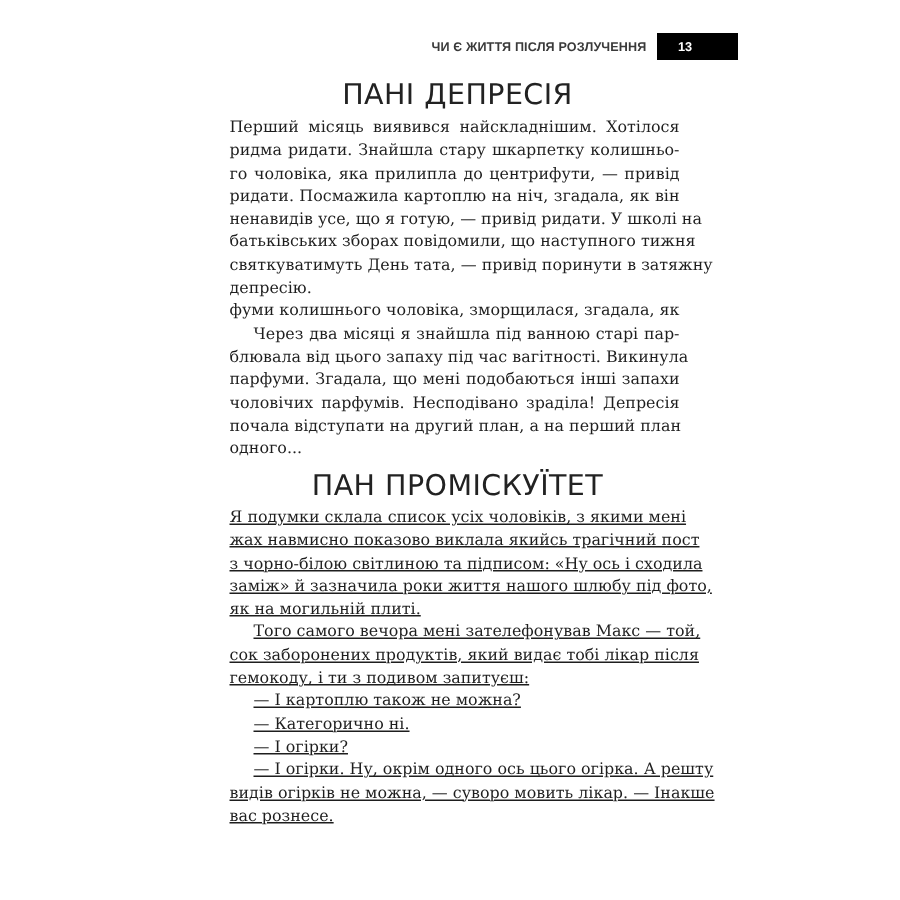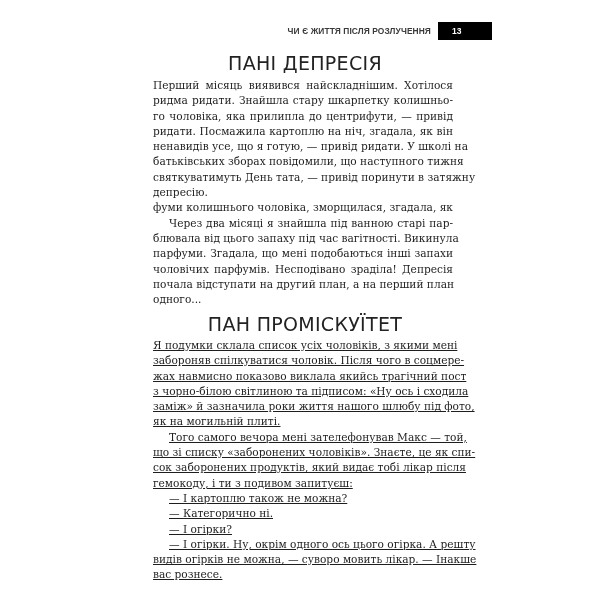--- a/index.html
+++ b/index.html
@@ -53,27 +53,25 @@
     <span class="line">парфуми. Згадала, що мені подобаються інші запахи</span>
     <span class="line">чоловічих парфумів. Несподівано зраділа! Депресія</span>
     <span class="line">почала відступати на другий план, а на перший план</span>
     <span class="line last">одного...</span>
   </div>
 
   <div class="section-title" style="top:313px;">ПАН ПРОМІСКУЇТЕТ</div>
 
   <div class="body-text" style="top:338px;text-decoration:underline;">
     <span class="line">Я подумки склала список усіх чоловіків, з якими мені</span>
-    <span class="line">забороняв спілкуватися чоловік. Після чого в соцмере-</span>
     <span class="line">жах навмисно показово виклала якийсь трагічний пост</span>
     <span class="line">з чорно-білою світлиною та підписом: «Ну ось і сходила</span>
     <span class="line">заміж» й зазначила роки життя нашого шлюбу під фото,</span>
     <span class="line last">як на могильній плиті.</span>
     <span class="line indent">Того самого вечора мені зателефонував Макс — той,</span>
-    <span class="line">що зі списку «заборонених чоловіків». Знаєте, це як спи-</span>
     <span class="line">сок заборонених продуктів, який видає тобі лікар після</span>
     <span class="line last">гемокоду, і ти з подивом запитуєш:</span>
     <span class="line last indent">— І картоплю також не можна?</span>
     <span class="line last indent">— Категорично ні.</span>
     <span class="line last indent">— І огірки?</span>
     <span class="line indent">— І огірки. Ну, окрім одного ось цього огірка. А решту</span>
     <span class="line">видів огірків не можна, — суворо мовить лікар. — Інакше</span>
     <span class="line last">вас рознесе.</span>
   </div>
 </div>

